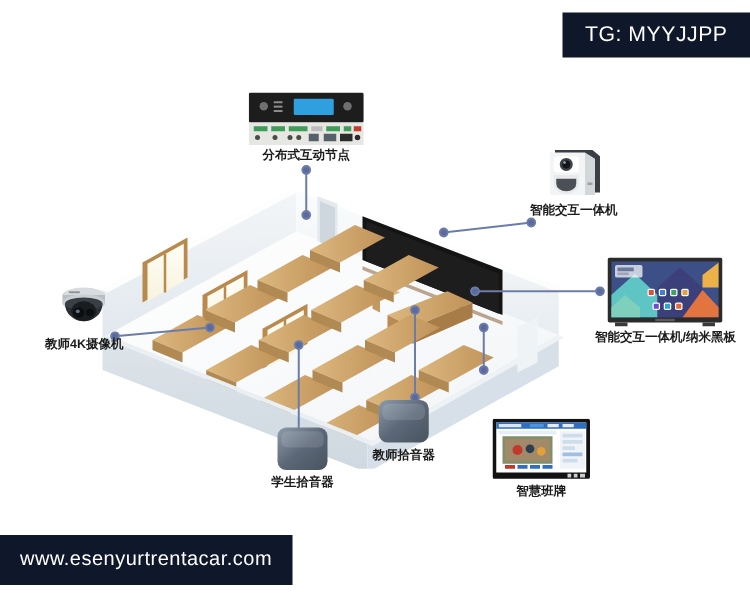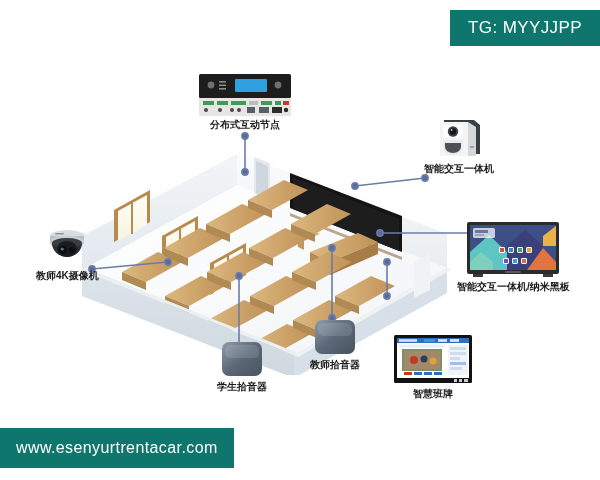--- a/index.html
+++ b/index.html
@@ -16,21 +16,21 @@
     position: relative;
     width: 600px;
     height: 480px;
     background: #ffffff;
     overflow: hidden;
   }
 
   
   .badge {
     position: absolute;
-    background: #0f766e;
+    background: #0f172a;
     color: #ffffff;
     display: flex;
     align-items: center;
     justify-content: center;
     letter-spacing: 0.4px;
     white-space: nowrap;
   }
   #tg-badge {
     right: 0px;
     top: 10px;
@@ -91,24 +91,24 @@
   .node { width: 92px; height: 42px; }
   
   .ifp { width: 92px; height: 56px; }
   
   .board { width: 78px; height: 50px; }
   
   .mic { width: 44px; height: 38px; }
 
   .pos-node   { left: 199px; top: 74px;  }
   .pos-face   { left: 424px; top: 116px; }
-  .pos-ifp    { left: 457px; top: 206px; margin-top: 16px; }
+  .pos-ifp    { left: 476px; top: 206px; }
   .pos-dome   { left: 36px;  top: 227px; }
   .pos-cboard { left: 394px; top: 291px; margin-top: 44px; }
-  .pos-tmic   { left: 310px; top: 318px; }
+  .pos-tmic   { left: 298px; top: 318px; }
   .pos-smic   { left: 217px; top: 340px; }
 </style>
 </head>
 <body>
 
 <div id="stage">
 
   <div id="room">
     <svg viewBox="0 0 400 225" xmlns="http://www.w3.org/2000/svg">
       <defs>

